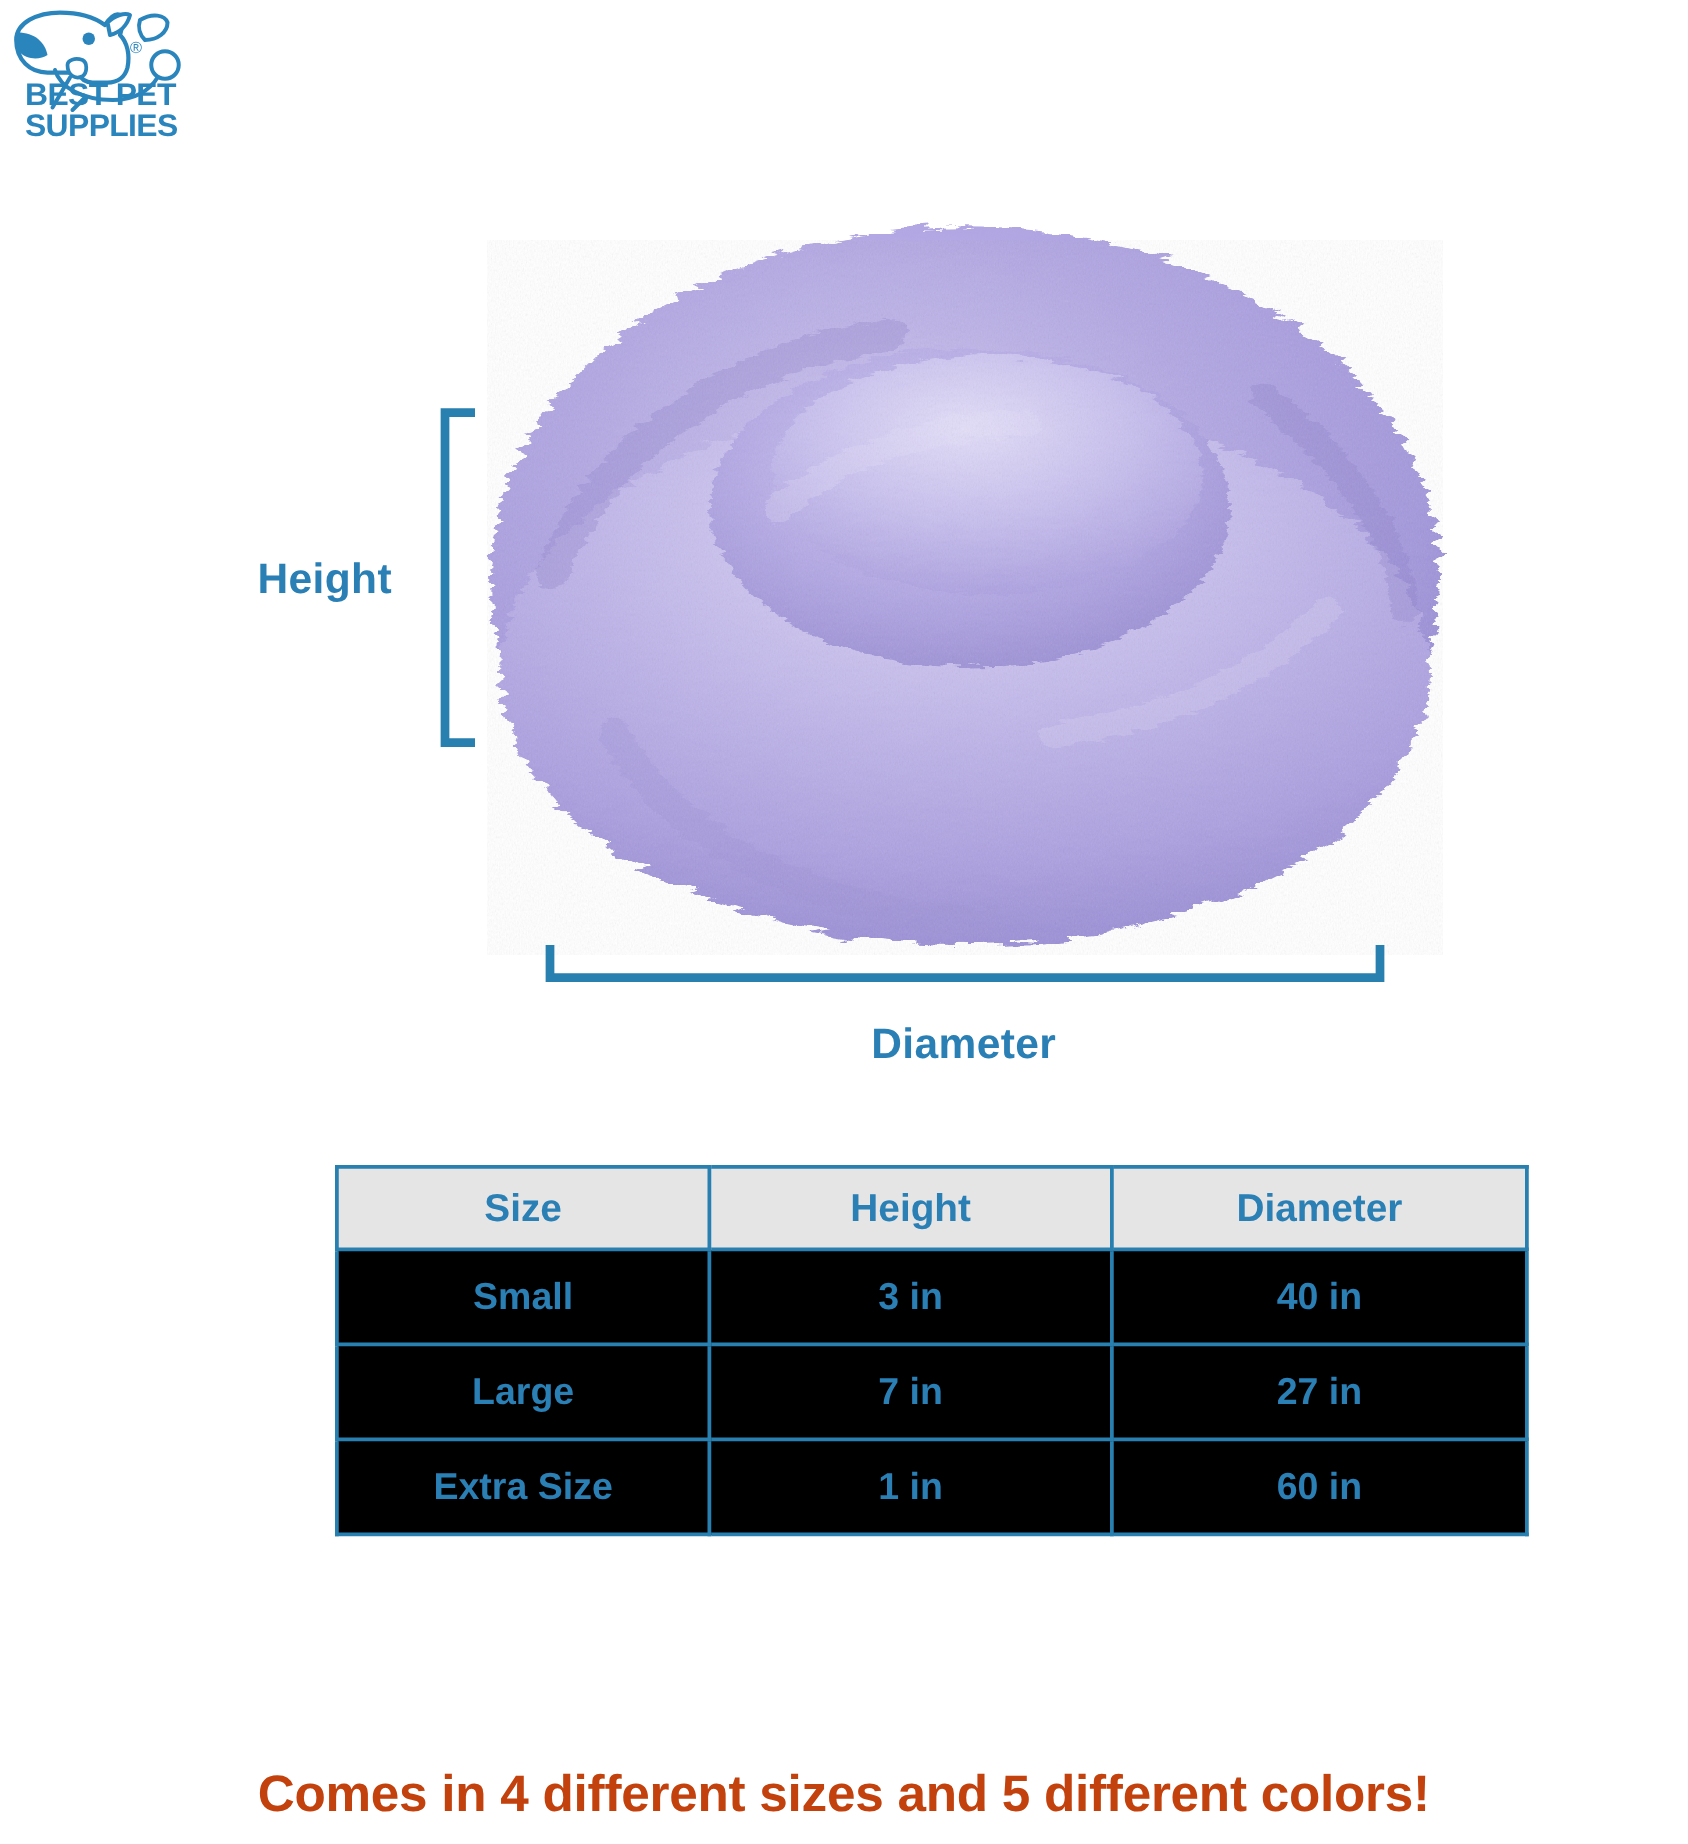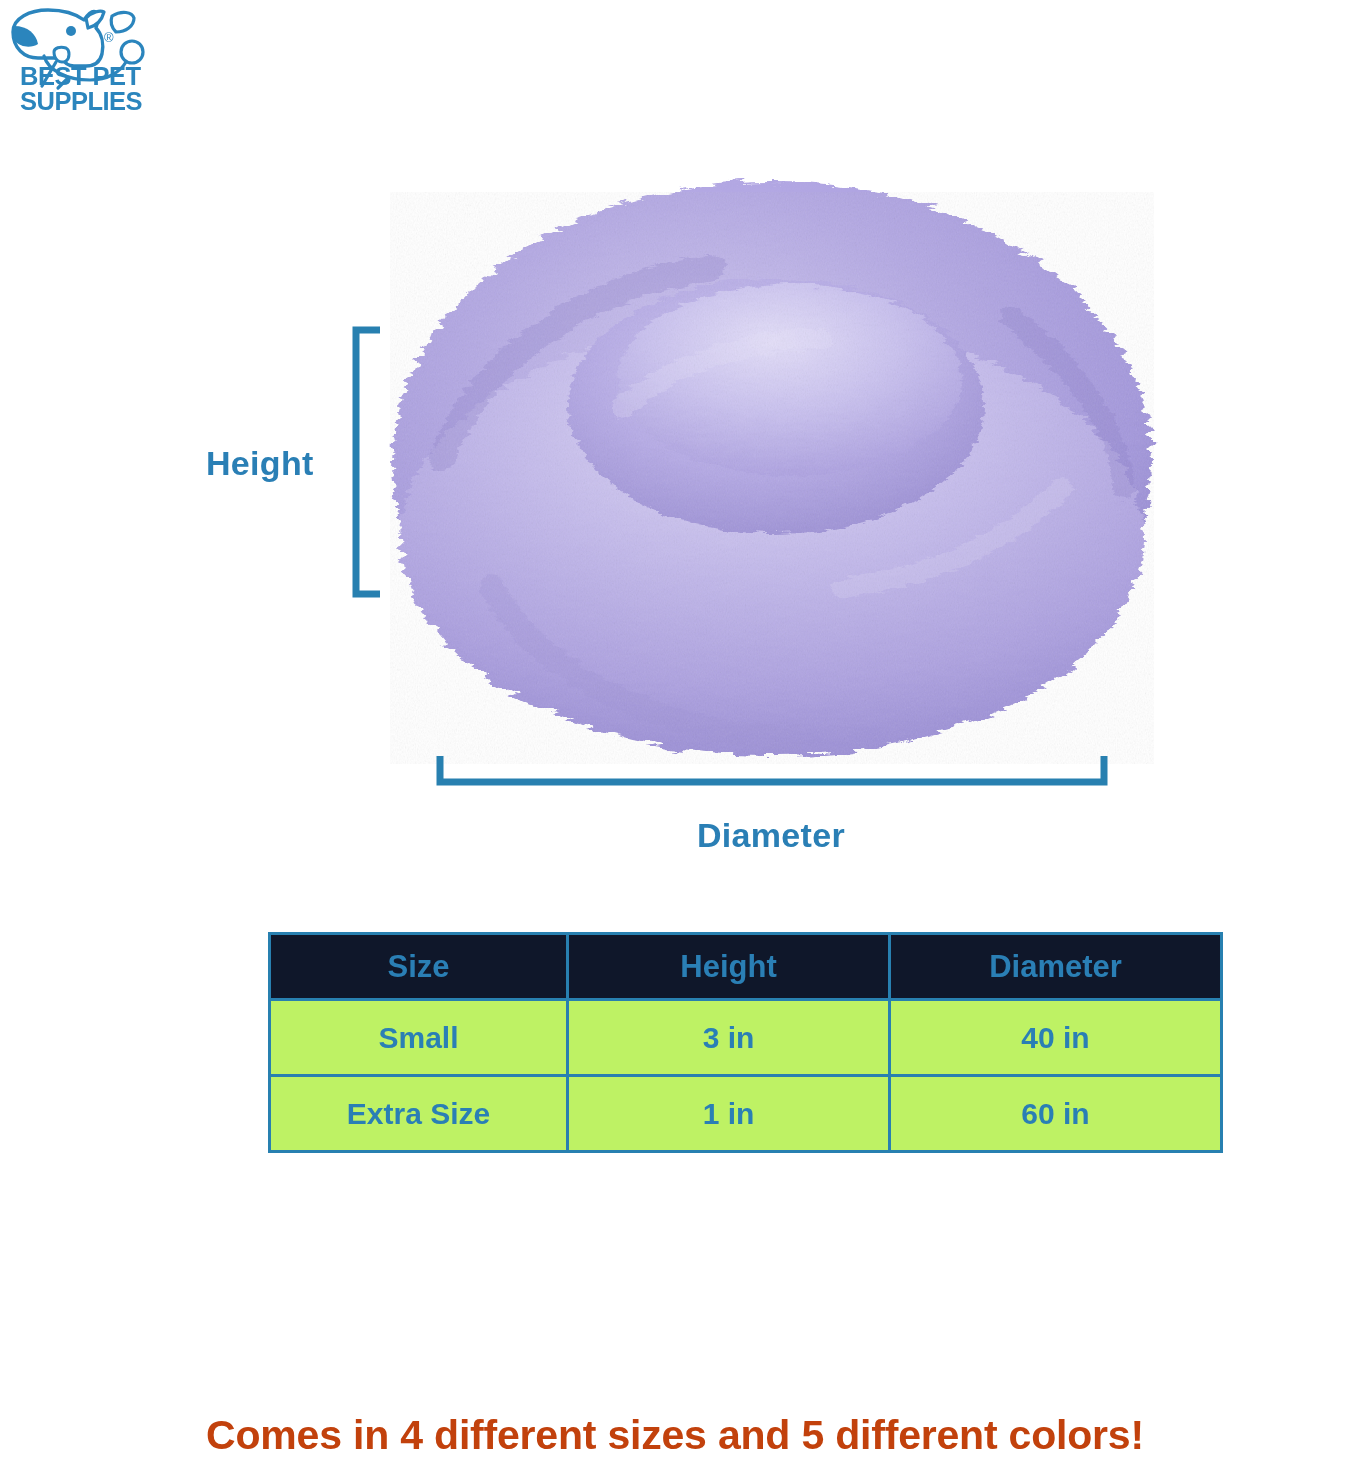--- a/index.html
+++ b/index.html
@@ -52,26 +52,26 @@
   .size-table th,.size-table td{
     border:3px solid #2880b0;
     text-align:center;
     color:#2a7fb5;
     font-weight:bold;
     font-family:"Liberation Sans", sans-serif;
     font-size:30px;
     padding:0;
   }
   .size-table th{
-    background:#0f172a;
+    background:#e5e5e5;
     height:63px;
     font-size:31px;
   }
   .size-table td{
-    background:#bef264;
+    background:#000000;
     height:73px;
   }
   .col-size{width:298px;}
   .col-height{width:322px;}
   .col-diameter{width:332px;}
 
   
   .tagline{
     position:absolute;left:0;top:1412px;width:1350px;
     text-align:center;
@@ -226,20 +226,25 @@
         <th>Diameter</th>
       </tr>
     </thead>
     <tbody>
       <tr>
         <td>Small</td>
         <td>3 in</td>
         <td>40 in</td>
       </tr>
       <tr>
+        <td>Large</td>
+        <td>7 in</td>
+        <td>27 in</td>
+      </tr>
+      <tr>
         <td>Extra Size</td>
         <td>1 in</td>
         <td>60 in</td>
       </tr>
     </tbody>
   </table>
 
   <div class="tagline">Comes in 4 different sizes and 5 different colors!</div>
 
 </div>

